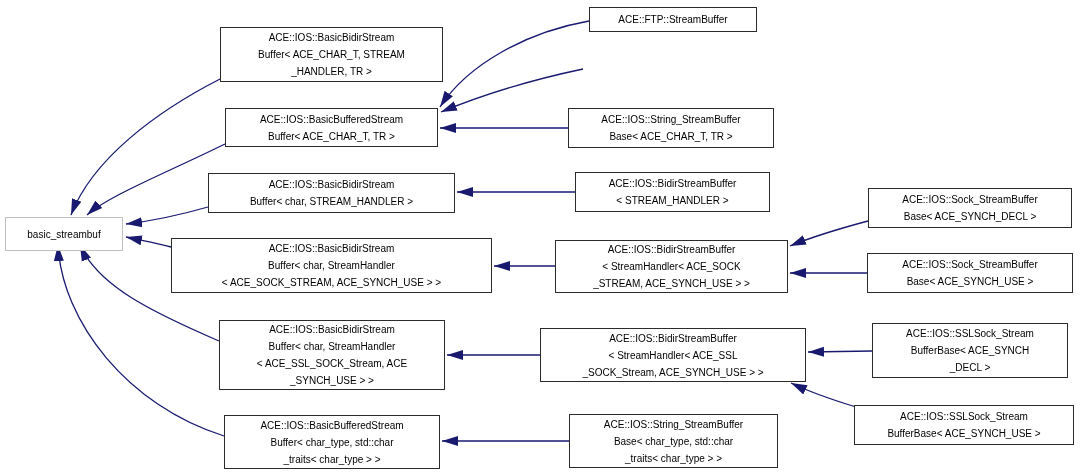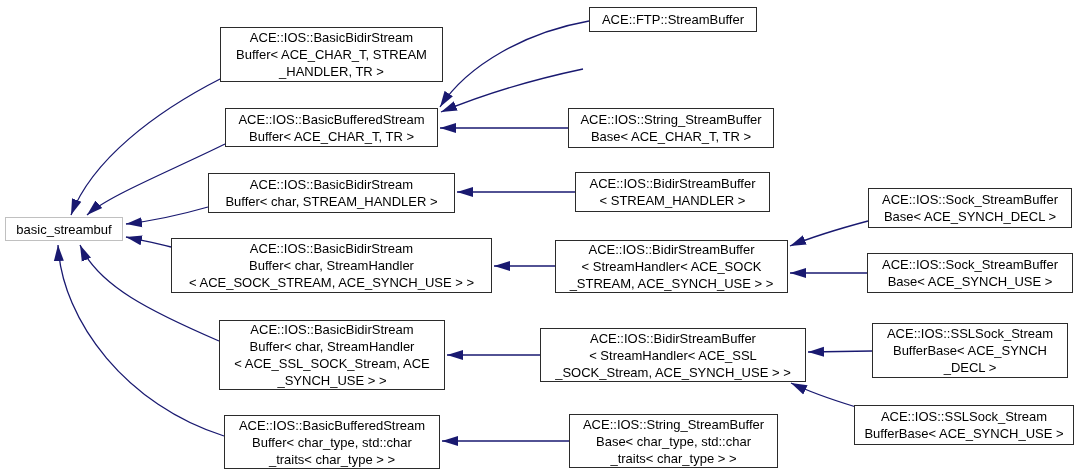--- a/index.html
+++ b/index.html
@@ -11,21 +11,21 @@
     overflow:hidden;
   }
   svg.edges{position:absolute;left:0;top:0;width:1089px;height:476px;}
   svg.edges path{fill:none;stroke:#191970;stroke-width:1.3;}
   .node{
     position:absolute;
     box-sizing:border-box;
     background:#ffffff;
     border:1px solid #2b2b2b;
     color:#000000;
-    font-size:13px;
+    font-size:10px;
     line-height:17px;
     text-align:center;
     white-space:pre;
     display:flex;
     align-items:center;
     justify-content:center;
     padding:0 2px;
     cursor:pointer;
   }
   .node.external{
@@ -56,21 +56,21 @@
     <path d="M575,192 L457,192" marker-end="url(#arrow)"></path>
     <path d="M555,266 L494,266" marker-end="url(#arrow)"></path>
     <path d="M868,221 C838,229 812,237 790,246" marker-end="url(#arrow)"></path>
     <path d="M867,273 L790,273" marker-end="url(#arrow)"></path>
     <path d="M540,355 L447,355" marker-end="url(#arrow)"></path>
     <path d="M872,351 L808,352" marker-end="url(#arrow)"></path>
     <path d="M856,407 C833,400 812,393 791,383" marker-end="url(#arrow)"></path>
     <path d="M569,441 L442,441" marker-end="url(#arrow)"></path>
   </svg>
 
-  <div class="node external" style="left:5px;top:217px;width:118px;height:24px">basic_streambuf</div>
+  <div class="node external" style="left:5px;top:217px;width:118px;height:34px">basic_streambuf</div>
 
   <div class="node" style="left:220px;top:27px;width:223px;height:55px">ACE::IOS::BasicBidirStream
 Buffer&lt; ACE_CHAR_T, STREAM
 _HANDLER, TR &gt;</div>
 
   <div class="node" style="left:225px;top:108px;width:213px;height:39px">ACE::IOS::BasicBufferedStream
 Buffer&lt; ACE_CHAR_T, TR &gt;</div>
 
   <div class="node" style="left:208px;top:173px;width:247px;height:40px">ACE::IOS::BasicBidirStream
 Buffer&lt; char, STREAM_HANDLER &gt;</div>

